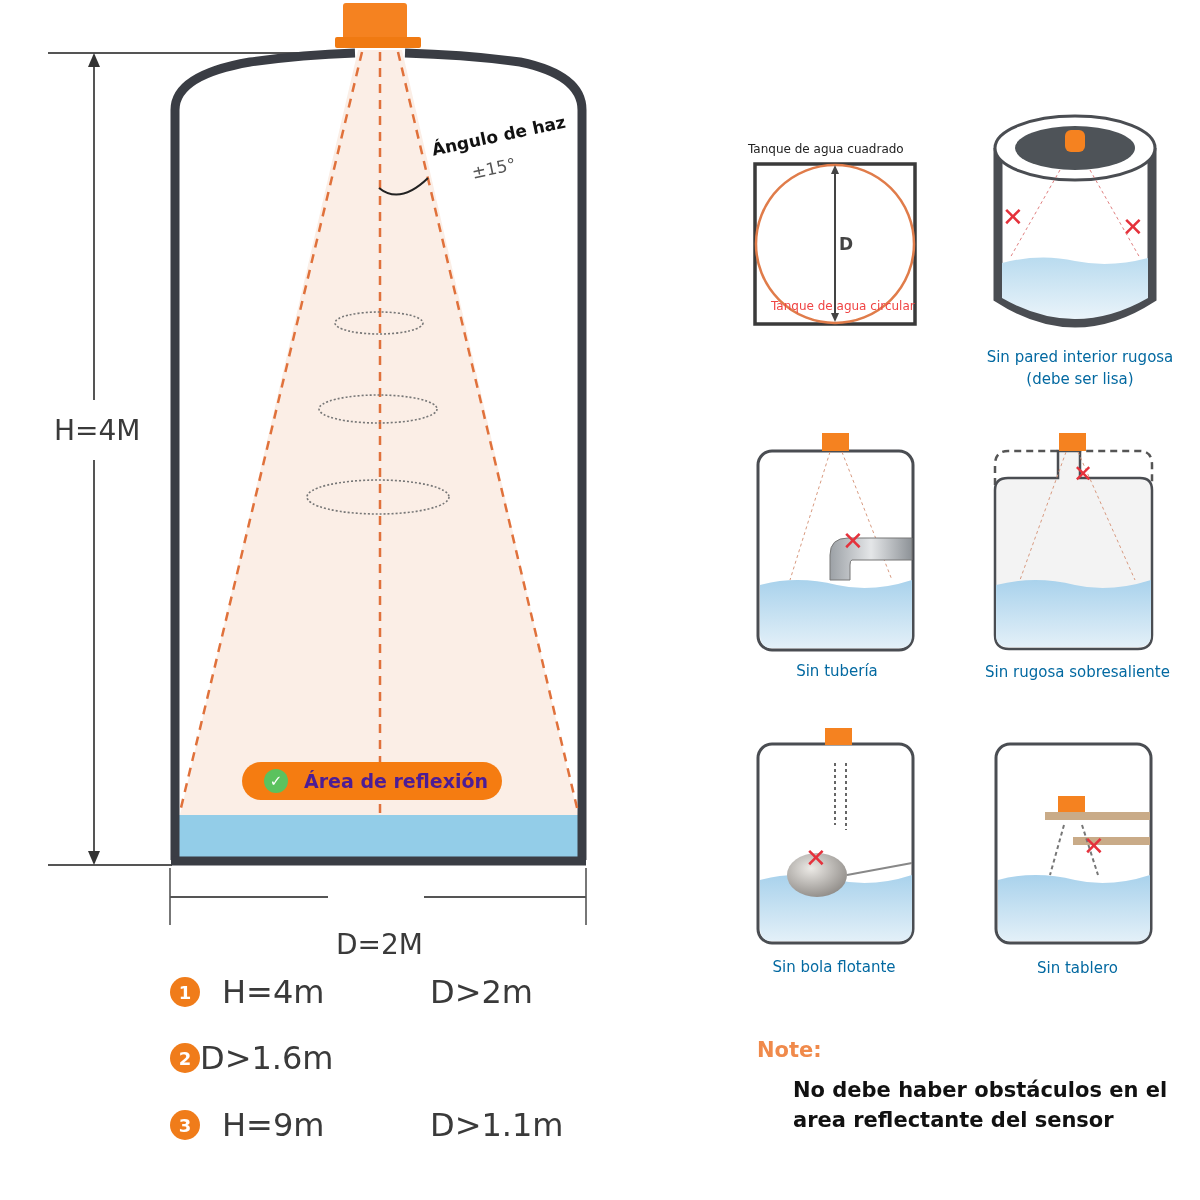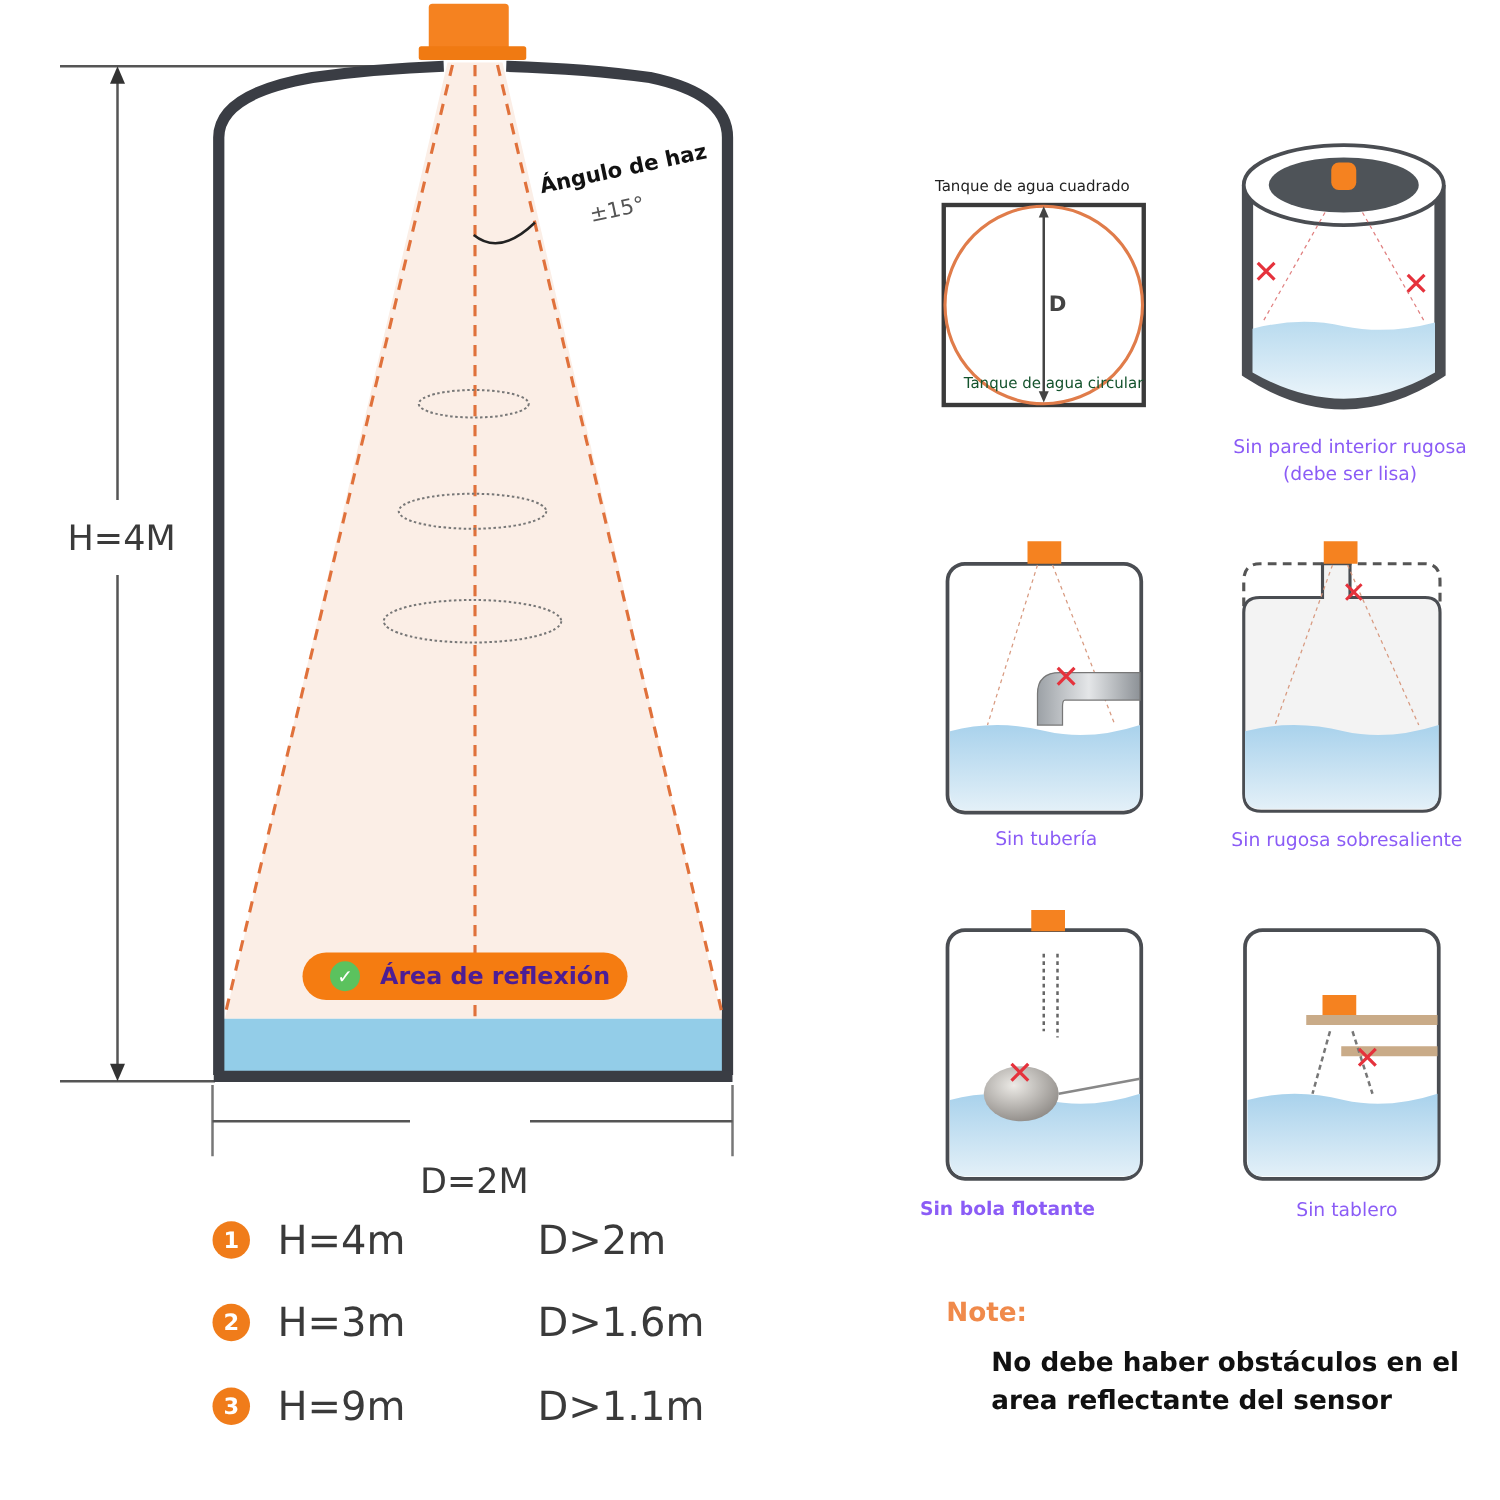--- a/index.html
+++ b/index.html
@@ -12,21 +12,21 @@
            background: #f57c11; border-radius: 19px; display: flex; align-items: center; }
   .badge .check { width: 24px; height: 24px; border-radius: 50%; background: #5bc25e;
            margin-left: 22px; display: flex; align-items: center; justify-content: center;
            color: #fff; font-size: 15px; font-weight: bold; }
   .badge .lbl { color: #4c1d95; font-weight: bold; font-size: 19px; margin-left: 16px; }
   .spec-row { position: absolute; left: 170px; display: flex; align-items: center;
               font-size: 32px; color: #3a3a3a; }
   .num { width: 30px; height: 30px; border-radius: 50%; background: #f07c1a; color: #fff;
          font-size: 18px; font-weight: bold; display: flex; align-items: center; justify-content: center; }
   .spec-h { margin-left: 22px; width: 208px; }
-  .caption { position: absolute; font-size: 15px; color: #8b5cf6; text-align: center; line-height: 22px; }
+  .caption { position: absolute; font-size: 15px; color: #0369a1; text-align: center; line-height: 22px; }
   .note-title { position: absolute; left: 757px; top: 1038px; color: #f08a4b; font-weight: bold; font-size: 21px; }
   .note-body { position: absolute; left: 757px; top: 1075px; width: 420px; font-weight: bold;
                font-size: 21px; line-height: 30px; color: #111; margin-left: 36px; }
 </style>
 </head>
 <body>
 
 <svg width="1200" height="1200" style="left:0;top:0;">
 
   <line x1="48" y1="53" x2="340" y2="53" stroke="#555" stroke-width="2"></line>
@@ -73,39 +73,38 @@
   <span class="lbl">Área de reflexión</span>
 </div>
 
 <div class="spec-row" style="top:973px;">
   <span class="num">1</span>
   <span class="spec-h">H=4m</span>
   <span>D&gt;2m</span>
 </div>
 <div class="spec-row" style="top:1039px;">
   <span class="num">2</span>
-  <span class="spec-h">H=3m</span>
   <span>D&gt;1.6m</span>
 </div>
 <div class="spec-row" style="top:1106px;">
   <span class="num">3</span>
   <span class="spec-h">H=9m</span>
   <span>D&gt;1.1m</span>
 </div>
 
 <span class="abs" style="left:748px;top:142px;font-size:12px;color:#222;">Tanque de agua cuadrado</span>
 <svg width="170" height="170" style="left:750px;top:160px;">
   <rect x="5" y="4" width="160" height="160" fill="#fff" stroke="#3a3a3a" stroke-width="3.5"></rect>
   <circle cx="85" cy="84" r="79" fill="none" stroke="#e07c4a" stroke-width="2.5"></circle>
   <line x1="85" y1="10" x2="85" y2="158" stroke="#444" stroke-width="2"></line>
   <polygon points="85,5 81,14 89,14" fill="#444"></polygon>
   <polygon points="85,162 81,153 89,153" fill="#444"></polygon>
 </svg>
 <span class="abs" style="left:839px;top:234px;font-size:17px;font-weight:bold;color:#444;">D</span>
-<span class="abs" style="left:771px;top:299px;font-size:12px;color:#14532d;">Tanque de agua circular</span>
+<span class="abs" style="left:771px;top:299px;font-size:12px;color:#ef4444;">Tanque de agua circular</span>
 
 <svg width="170" height="230" style="left:990px;top:108px;">
   <defs>
     <linearGradient id="w1" x1="0" y1="0" x2="0" y2="1">
       <stop offset="0" stop-color="#b9dbef"></stop>
         <stop offset="1" stop-color="#eaf4fa"></stop>
     </linearGradient>
   </defs>
   <path d="M 8 40 L 8 190 Q 85 240 162 190 L 162 40" fill="#fff" stroke="#4a4d52" stroke-width="9"></path>
   <path d="M 12 155 Q 50 145 85 153 Q 120 160 158 150 L 158 190 Q 85 232 12 190 Z" fill="url(#w1)"></path>
@@ -174,21 +173,21 @@
   </defs>
   <rect x="6" y="19" width="155" height="199" rx="14" fill="#fff" stroke="#4a4d52" stroke-width="3"></rect>
   <path d="M 8 155 Q 45 145 85 155 Q 120 163 160 150 L 160 203 Q 160 216 147 216 L 20 216 Q 8 216 8 203 Z" fill="url(#w4)"></path>
   <rect x="73" y="3" width="27" height="17" fill="#f58220"></rect>
   <line x1="83" y1="38" x2="83" y2="100" stroke="#666" stroke-width="2" stroke-dasharray="3,3"></line>
   <line x1="94" y1="38" x2="94" y2="105" stroke="#666" stroke-width="2" stroke-dasharray="3,3"></line>
   <ellipse cx="65" cy="150" rx="30" ry="22" fill="url(#ball)"></ellipse>
   <line x1="95" y1="150" x2="160" y2="138" stroke="#888" stroke-width="2"></line>
   <text x="53" y="142" font-size="26" fill="#e5323c" font-family="DejaVu Sans, sans-serif" font-weight="bold">✕</text>
 </svg>
-<div class="caption" style="left:720px;top:956px;width:172px;font-weight:bold;">Sin bola flotante</div>
+<div class="caption" style="left:748px;top:956px;width:172px;">Sin bola flotante</div>
 
 <svg width="170" height="230" style="left:990px;top:725px;">
   <defs>
     <linearGradient id="w5" x1="0" y1="0" x2="0" y2="1">
       <stop offset="0" stop-color="#a9d2ec"></stop>
         <stop offset="1" stop-color="#e3f0f8"></stop>
     </linearGradient>
   </defs>
   <rect x="6" y="19" width="155" height="199" rx="14" fill="#fff" stroke="#4a4d52" stroke-width="3"></rect>
   <path d="M 8 155 Q 45 145 85 155 Q 120 163 160 150 L 160 203 Q 160 216 147 216 L 20 216 Q 8 216 8 203 Z" fill="url(#w5)"></path>

